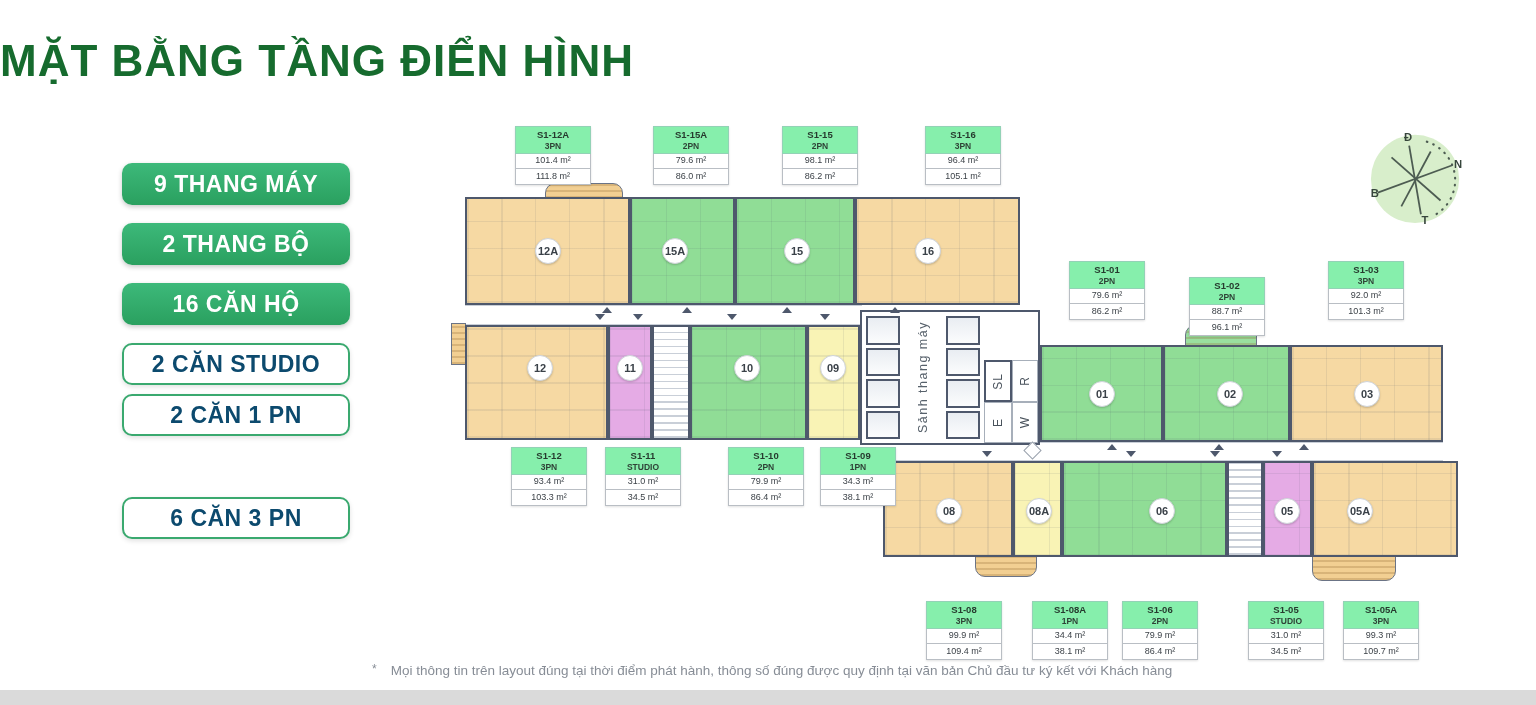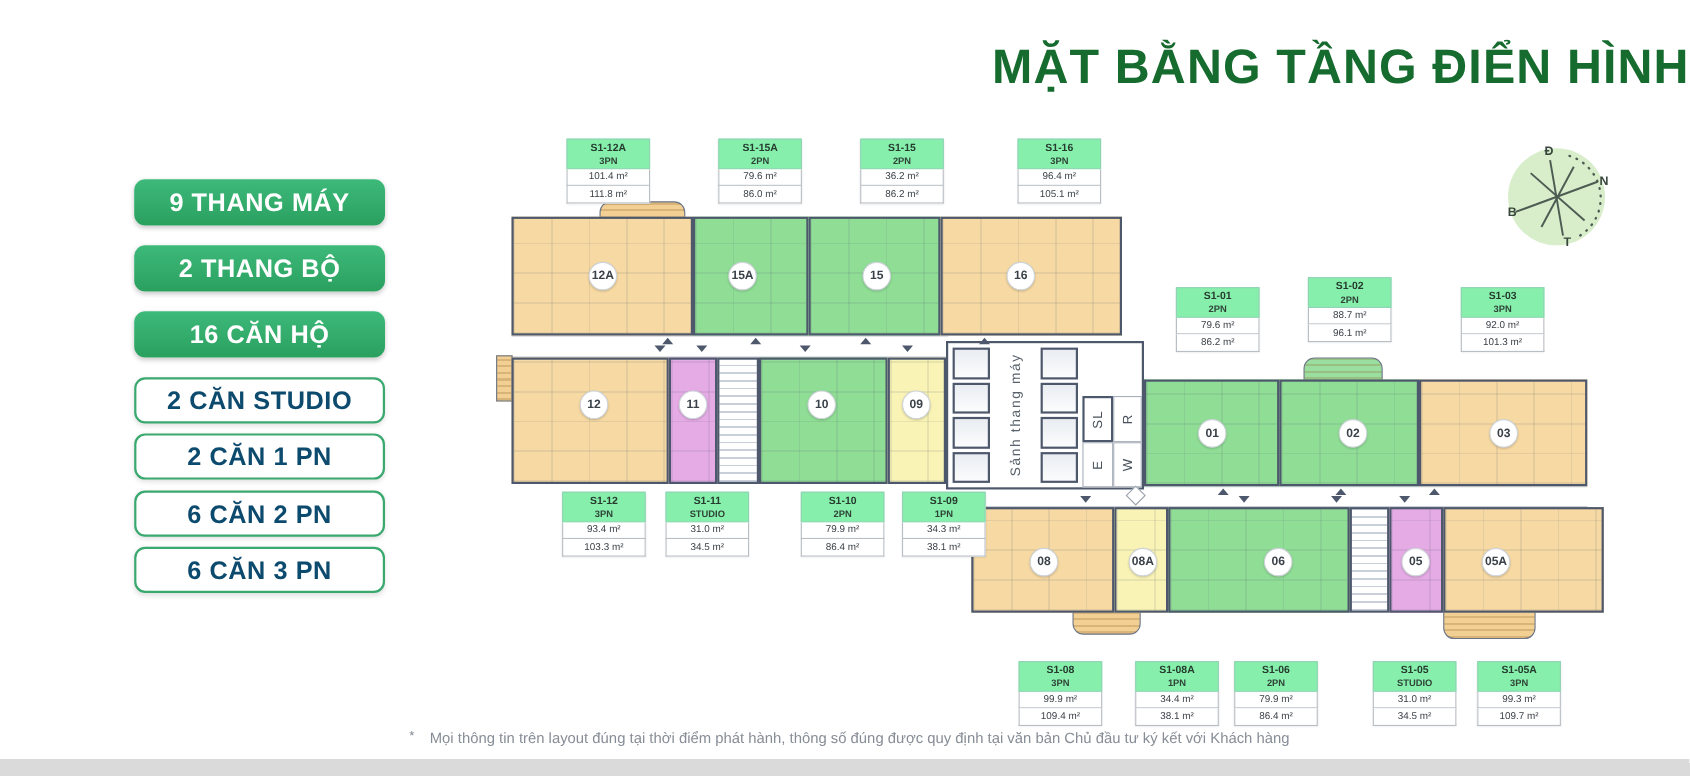--- a/index.html
+++ b/index.html
@@ -1,21 +1,21 @@
 <!DOCTYPE html>
 <html><head>
 <meta charset="utf-8">
 <style>
   * { margin:0; padding:0; box-sizing:border-box; }
   body { background:#fff; }
   .stage { position:relative; width:1536px; height:705px; background:#ffffff;
            font-family:"Liberation Sans", sans-serif; overflow:hidden; }
 
-  .title { position:absolute; top:36px; left:0; right:0; text-align:right;
-           font-size:44px; font-weight:800; color:#166b2e; letter-spacing:1px;margin-left:48px; }
+  .title { position:absolute; top:36px; left:0; right:0; text-align:left;
+           font-size:44px; font-weight:800; color:#166b2e; letter-spacing:1px; }
 
   
   .badge { position:absolute; left:122px; width:228px; height:42px; border-radius:10px;
            display:flex; align-items:center; justify-content:center;
            font-weight:800; font-size:23px; letter-spacing:.5px; }
   .badge.filled { background:linear-gradient(180deg,#3db97a,#2aa05f); color:#fff;
                   box-shadow:0 2px 5px rgba(0,0,0,.22); }
   .badge.outlined { background:#fff; border:2px solid #3aa96f; color:#0c4a6e;
                     box-shadow:0 2px 5px rgba(0,0,0,.12); }
 
@@ -84,21 +84,20 @@
 
 <div class="stage">
 
   <div class="title">MẶT BẰNG TẦNG ĐIỂN HÌNH</div>
 
   <div class="badge filled" style="top:163px">9 THANG MÁY</div>
   <div class="badge filled" style="top:223px">2 THANG BỘ</div>
   <div class="badge filled" style="top:283px">16 CĂN HỘ</div>
   <div class="badge outlined" style="top:343px">2 CĂN STUDIO</div>
   <div class="badge outlined" style="top:394px">2 CĂN 1 PN</div>
-  <div class="badge outlined" style="top:446px">6 CĂN 2 PN</div>
   <div class="badge outlined" style="top:497px">6 CĂN 3 PN</div>
 
   <svg class="compass" width="98" height="98" viewBox="0 0 100 100">
     <circle cx="48" cy="52" r="45" fill="#d8eecb"></circle>
     <g stroke="#4d5c52" stroke-width="1.8">
       <line x1="42" y1="18" x2="54" y2="88"></line>
       <line x1="10" y1="66" x2="86" y2="38"></line>
       <line x1="24" y1="30" x2="74" y2="74"></line>
       <line x1="64" y1="24" x2="34" y2="80"></line>
     </g>
@@ -220,40 +219,40 @@
         <div class="typ">2PN</div>
       </div>
     <div class="row">79.6 m²</div>
     <div class="row">86.0 m²</div>
   </div>
   <div class="ulabel" style="left:782px;top:126px">
     <div class="hd">
         <div class="code">S1-15</div>
         <div class="typ">2PN</div>
       </div>
-    <div class="row">36.2 m²</div>
+    <div class="row">98.1 m²</div>
     <div class="row">86.2 m²</div>
   </div>
   <div class="ulabel" style="left:925px;top:126px">
     <div class="hd">
         <div class="code">S1-16</div>
         <div class="typ">3PN</div>
       </div>
     <div class="row">96.4 m²</div>
     <div class="row">105.1 m²</div>
   </div>
   <div class="ulabel" style="left:1069px;top:261px">
     <div class="hd">
         <div class="code">S1-01</div>
         <div class="typ">2PN</div>
       </div>
     <div class="row">79.6 m²</div>
     <div class="row">86.2 m²</div>
   </div>
-  <div class="ulabel" style="left:1189px;top:252px">
+  <div class="ulabel" style="left:1189px;top:277px">
     <div class="hd">
         <div class="code">S1-02</div>
         <div class="typ">2PN</div>
       </div>
     <div class="row">88.7 m²</div>
     <div class="row">96.1 m²</div>
   </div>
   <div class="ulabel" style="left:1328px;top:261px">
     <div class="hd">
         <div class="code">S1-03</div>

